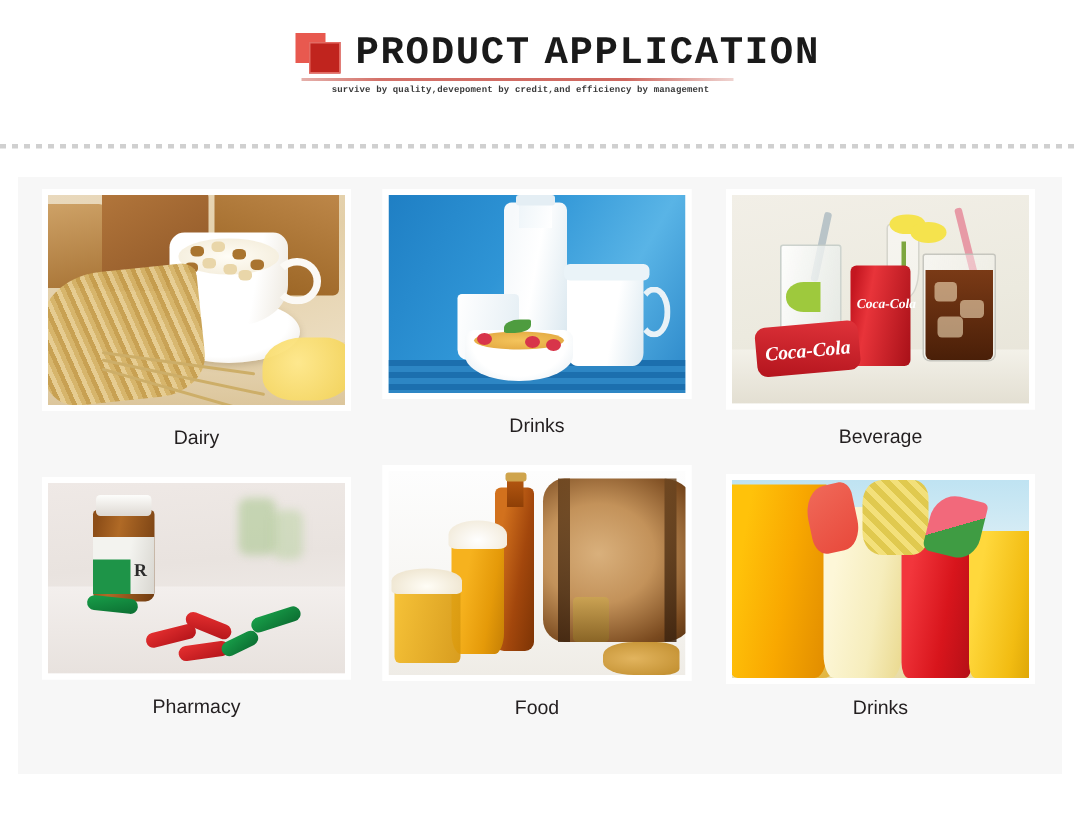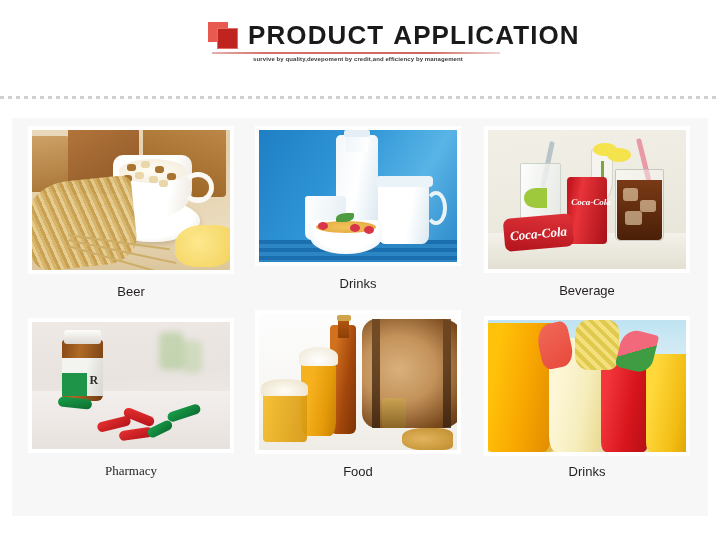--- a/index.html
+++ b/index.html
@@ -6,21 +6,21 @@
   html, body {
     width:720px; height:542px;
     background:#ffffff;
     font-family:"Liberation Sans", sans-serif;
     overflow:hidden;
   }
   .slide { position:relative; width:720px; height:542px; background:#fff; }
 
   
   .header { position:absolute; left:0; top:0; width:720px; height:95px; background:#fff; }
-  .title-block { position:absolute; left:208px; top:18px; width:300px; }
+  .title-block { position:absolute; left:197px; top:18px; width:300px;font-family:Liberation Mono, monospace; }
   .title-row { display:flex; align-items:center; height:34px; }
   .logo-mark { position:relative; width:34px; height:30px; flex:none; margin-right:6px; }
   .logo-mark .sq-back {
     position:absolute; left:0px; top:2px; width:20px; height:20px;
     background:#e8594f;
   }
   .logo-mark .sq-front {
     position:absolute; left:9px; top:8px; width:21px; height:21px;
     background:#c0241e; border:1px solid #e36b63;
   }
@@ -282,21 +282,21 @@
           <div class="oat l" style="left:59%;top:33%"></div>
           <div class="oat" style="left:46%;top:32%"></div>
           <div class="oat l" style="left:64%;top:36%"></div>
           <div class="corn"></div>
           <div class="wheat"></div>
           <div class="stalk" style="left:18%;top:74%;width:52%;transform:rotate(8deg)"></div>
           <div class="stalk" style="left:18%;top:78%;width:56%;transform:rotate(12deg)"></div>
           <div class="stalk" style="left:18%;top:82%;width:50%;transform:rotate(16deg)"></div>
         </div>
       </div>
-      <div class="caption" style="top:158px;">Beer</div>
+      <div class="caption" style="top:158px;">Dairy</div>
     </div>
 
     <div class="card" style="left:243px; top:8px; width:206px;">
       <div class="thumb" style="width:206px; height:140px;">
         <div class="art art-dairy">
           <div class="tabletop"></div>
           <div class="bottle"></div>
             <div class="bneck"></div>
             <div class="bcap"></div>
           <div class="jug"></div>
@@ -352,21 +352,21 @@
           <div class="rx">R</div>
           <div class="cap"></div>
           <div class="pill green" style="left:13%;top:60%;width:17%;transform:rotate(6deg)"></div>
           <div class="pill red" style="left:33%;top:76%;width:17%;transform:rotate(-14deg)"></div>
           <div class="pill red" style="left:46%;top:71%;width:16%;transform:rotate(22deg)"></div>
           <div class="pill red" style="left:44%;top:84%;width:17%;transform:rotate(-8deg)"></div>
           <div class="pill green" style="left:58%;top:80%;width:13%;transform:rotate(-26deg)"></div>
           <div class="pill green" style="left:68%;top:68%;width:17%;transform:rotate(-18deg)"></div>
         </div>
       </div>
-      <div class="caption" style="top:145px;font-family:Liberation Serif, serif;">Pharmacy</div>
+      <div class="caption" style="top:145px;">Pharmacy</div>
     </div>
 
     <div class="card" style="left:243px; top:192px; width:206px;">
       <div class="thumb" style="width:206px; height:144px;">
         <div class="art art-beer">
           <div class="barrel"></div>
           <div class="hoop" style="left:57%"></div>
           <div class="hoop" style="left:93%"></div>
           <div class="tap"></div>
           <div class="grain"></div>

